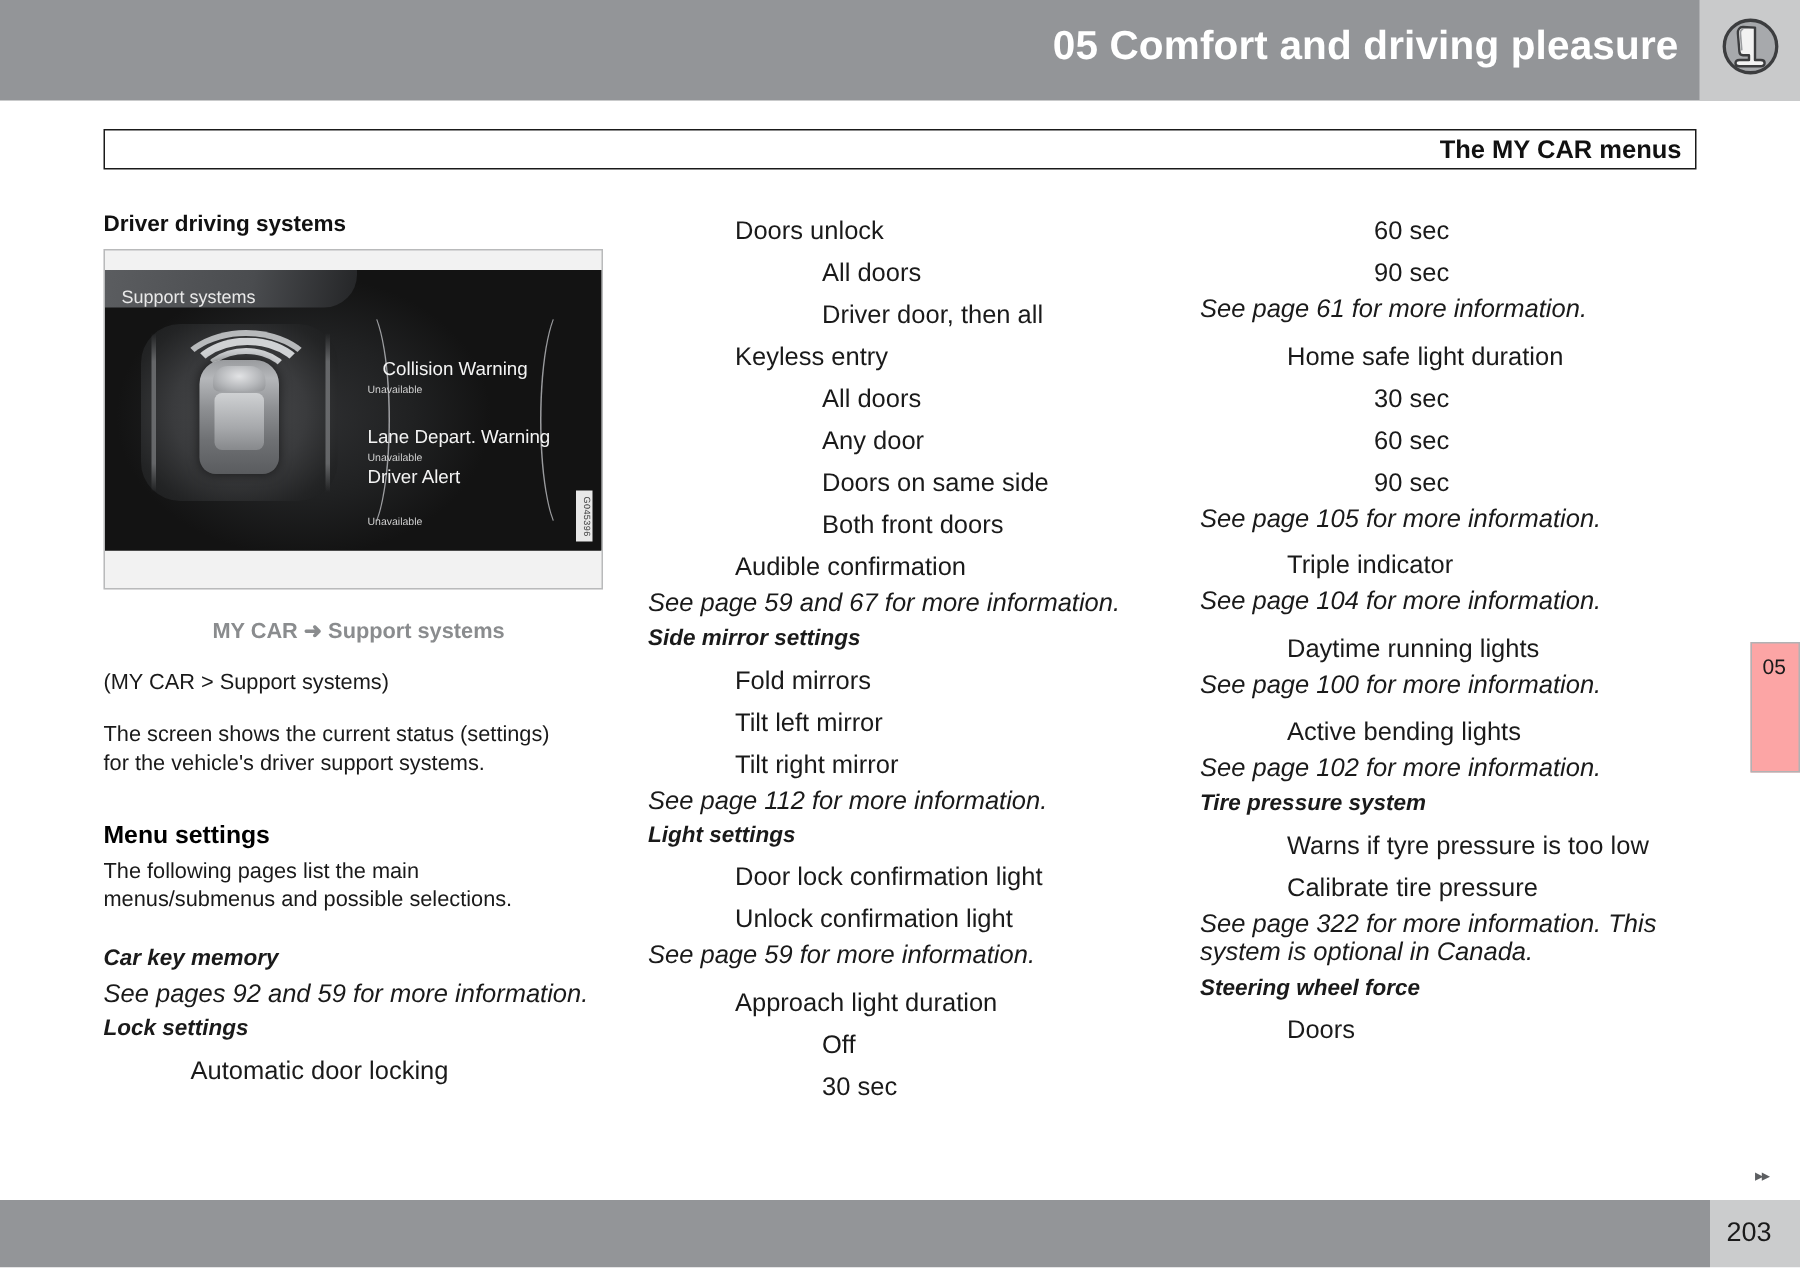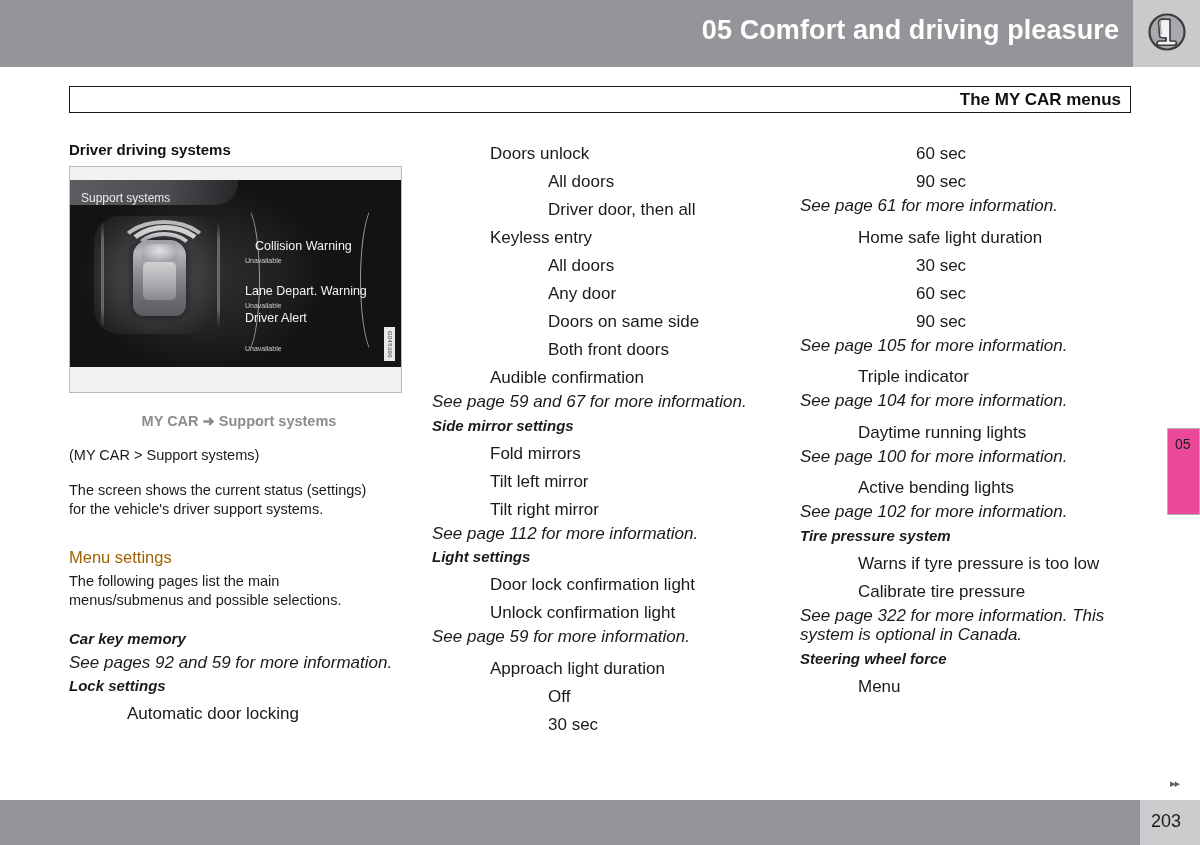--- a/index.html
+++ b/index.html
@@ -74,22 +74,22 @@
 
   .h3 {
     font-size: 15px;
     font-weight: bold;
     color: #111111;
     margin: 0 0 6px 0;
     line-height: 20px;
   }
   .h3-red {
     font-size: 16.5px;
-    font-weight: normal;
-    color: #a16207;
+    font-weight: bold;
+    color: #000000;
     margin: 0;
     line-height: 22px;
   }
   .para {
     font-size: 14.5px;
     line-height: 19.5px;
     margin: 0;
     color: #1a1a1a;
   }
   .crumb {
@@ -232,21 +232,21 @@
     writing-mode: vertical-rl;
     text-align: center;
     line-height: 11px;
   }
 
   
   .side-tab {
     position: absolute;
     left: 1167px; top: 428px;
     width: 33px; height: 87px;
-    background: #ec4899;
+    background: #fca5a5;
     border: 1px solid #b1b2b4;
     box-sizing: border-box;
   }
   .side-tab-label {
     position: absolute;
     left: 7px; top: 7px;
     font-size: 14px;
     color: #1a1a1a;
   }
 
@@ -390,21 +390,21 @@
       <div class="menu-line lvl0 ref">See page 104 for more information.</div>
       <div class="menu-line lvl1 gap">Daytime running lights</div>
       <div class="menu-line lvl0 ref">See page 100 for more information.</div>
       <div class="menu-line lvl1 gap">Active bending lights</div>
       <div class="menu-line lvl0 ref">See page 102 for more information.</div>
       <div class="menu-line lvl0 bold">Tire pressure system</div>
       <div class="menu-line lvl1">Warns if tyre pressure is too low</div>
       <div class="menu-line lvl1">Calibrate tire pressure</div>
       <div class="menu-line lvl0 ref">See page 322 for more information. This system is optional in Canada.</div>
       <div class="menu-line lvl0 bold">Steering wheel force</div>
-      <div class="menu-line lvl1">Menu</div>
+      <div class="menu-line lvl1">Doors</div>
     </div>
 </div>
 
 <div class="side-tab">
   <div class="side-tab-label">05</div>
 </div>
 
 <div class="footer-arrows">▸▸</div>
 <div class="footer-bar"></div>
 <div class="footer-page-box">

